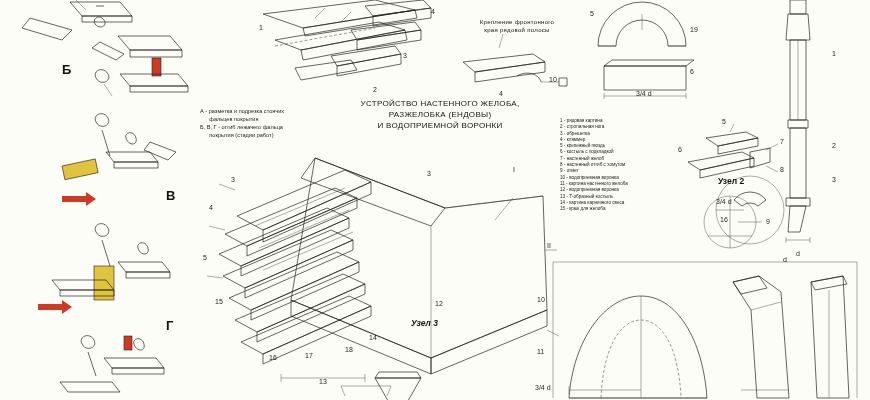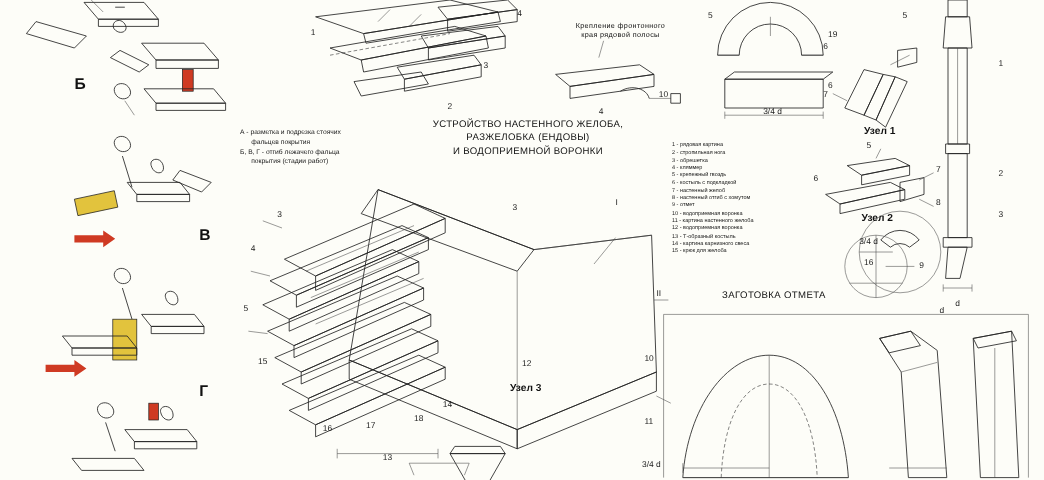--- a/index.html
+++ b/index.html
@@ -173,34 +173,20 @@
       <path class="st" d="M-26 200 A20 20 0 0 1 6 200 L-2 206 A12 12 0 0 0 -18 206 Z" fill="#cfd2cb"></path>
       <path class="thin" d="M-22 222 L2 222"></path>
     </svg>
     <div class="lbl" style="left:72px;top:50px;">1</div>
     <div class="lbl" style="left:72px;top:142px;">2</div>
     <div class="lbl" style="left:72px;top:176px;">3</div>
     <div class="lbl" style="left:6px;top:218px;">9</div>
     <div class="lbl" style="left:36px;top:250px;">d</div>
   </div>
 
-  <div class="abs" style="left:690px;top:38px;width:90px;height:78px;">
-    <svg width="90" height="78">
-      <path class="st" d="M58 4 L74 2 L74 14 L58 18 Z" fill="#cfd2cb"></path>
-      <path class="st" d="M14 52 L30 20 L46 24 L30 58 Z" fill="#cf3a23"></path>
-      <path class="st" d="M30 58 L46 24 L56 26 L40 62 Z" fill="#a82d1b"></path>
-      <path class="st" d="M40 62 L56 26 L66 30 L48 68 Z" fill="#cf3a23"></path>
-      <path class="thin" d="M52 16 L68 8"></path>
-      <path class="thin" d="M16 46 L4 40"></path>
-    </svg>
-    <div class="lbl" style="left:62px;top:-28px;">5</div>
-    <div class="lbl" style="left:-4px;top:-2px;">6</div>
-    <div class="lbl" style="left:-4px;top:38px;">7</div>
-    <div class="node-lbl" style="left:30px;top:66px;">Узел 1</div>
-  </div>
 
   <div class="abs" style="left:682px;top:132px;width:110px;height:62px;text-align:center;">
     <svg width="110" height="62">
       <path class="st" d="M6 30 L60 20 L72 26 L18 38 Z" fill="#cfd2cb"></path>
       <path class="st" d="M18 38 L72 26 L72 34 L18 46 Z" fill="#9ea29a"></path>
       <path class="st" d="M24 6 L64 0 L76 6 L36 14 Z" fill="#e2c33d"></path>
       <path class="st" d="M36 14 L76 6 L76 14 L36 22 Z" fill="#cbab25"></path>
       <path class="st" d="M68 20 L88 16 L88 30 L68 36 Z" fill="#cf3a23"></path>
       <path class="thin" d="M48 0 L52 -8 M84 18 L96 12 M84 34 L96 40"></path>
     </svg>
@@ -284,26 +270,25 @@
     <div class="lbl" style="left:8px;top:124px;">5</div>
     <div class="lbl" style="left:232px;top:40px;">3</div>
     <div class="lbl" style="left:318px;top:36px;">I</div>
     <div class="lbl" style="left:352px;top:112px;">II</div>
     <div class="lbl" style="left:20px;top:168px;">15</div>
     <div class="lbl" style="left:174px;top:204px;">14</div>
     <div class="lbl" style="left:124px;top:248px;">13</div>
     <div class="lbl" style="left:74px;top:224px;">16</div>
     <div class="lbl" style="left:110px;top:222px;">17</div>
     <div class="lbl" style="left:150px;top:216px;">18</div>
-    <div class="node-lbl" style="left:230px;top:188px;">Узел 3</div>
+    <div class="node-lbl" style="left:216px;top:188px;font-style:italic;">Узел 3</div>
     <div class="lbl" style="left:240px;top:170px;">12</div>
   </div>
 
   <div class="abs" style="left:545px;top:240px;width:325px;height:160px;">
-    <div class="ttl" style="left:30px;top:0px;width:140px;">ЗАГОТОВКА ОТМЕТА</div>
     <svg width="325" height="160">
 
       <path class="thin" d="M8 22 L312 22 M8 22 L8 158 M312 22 L312 158"></path>
 
       <path class="st" d="M24 158 C28 100, 60 56, 96 56 C132 56, 158 100, 162 158 Z" fill="#fdfdf8"></path>
       <path class="thin" d="M96 56 L96 158"></path>
       <path class="thin" d="M24 158 L162 158"></path>
       <path class="dash" d="M56 158 C58 110, 74 80, 96 80 C118 80, 134 110, 136 158"></path>
 
       <path class="st" d="M188 42 L214 36 L236 52 L244 158 L212 158 L206 70 Z" fill="#cfd2cb"></path>

